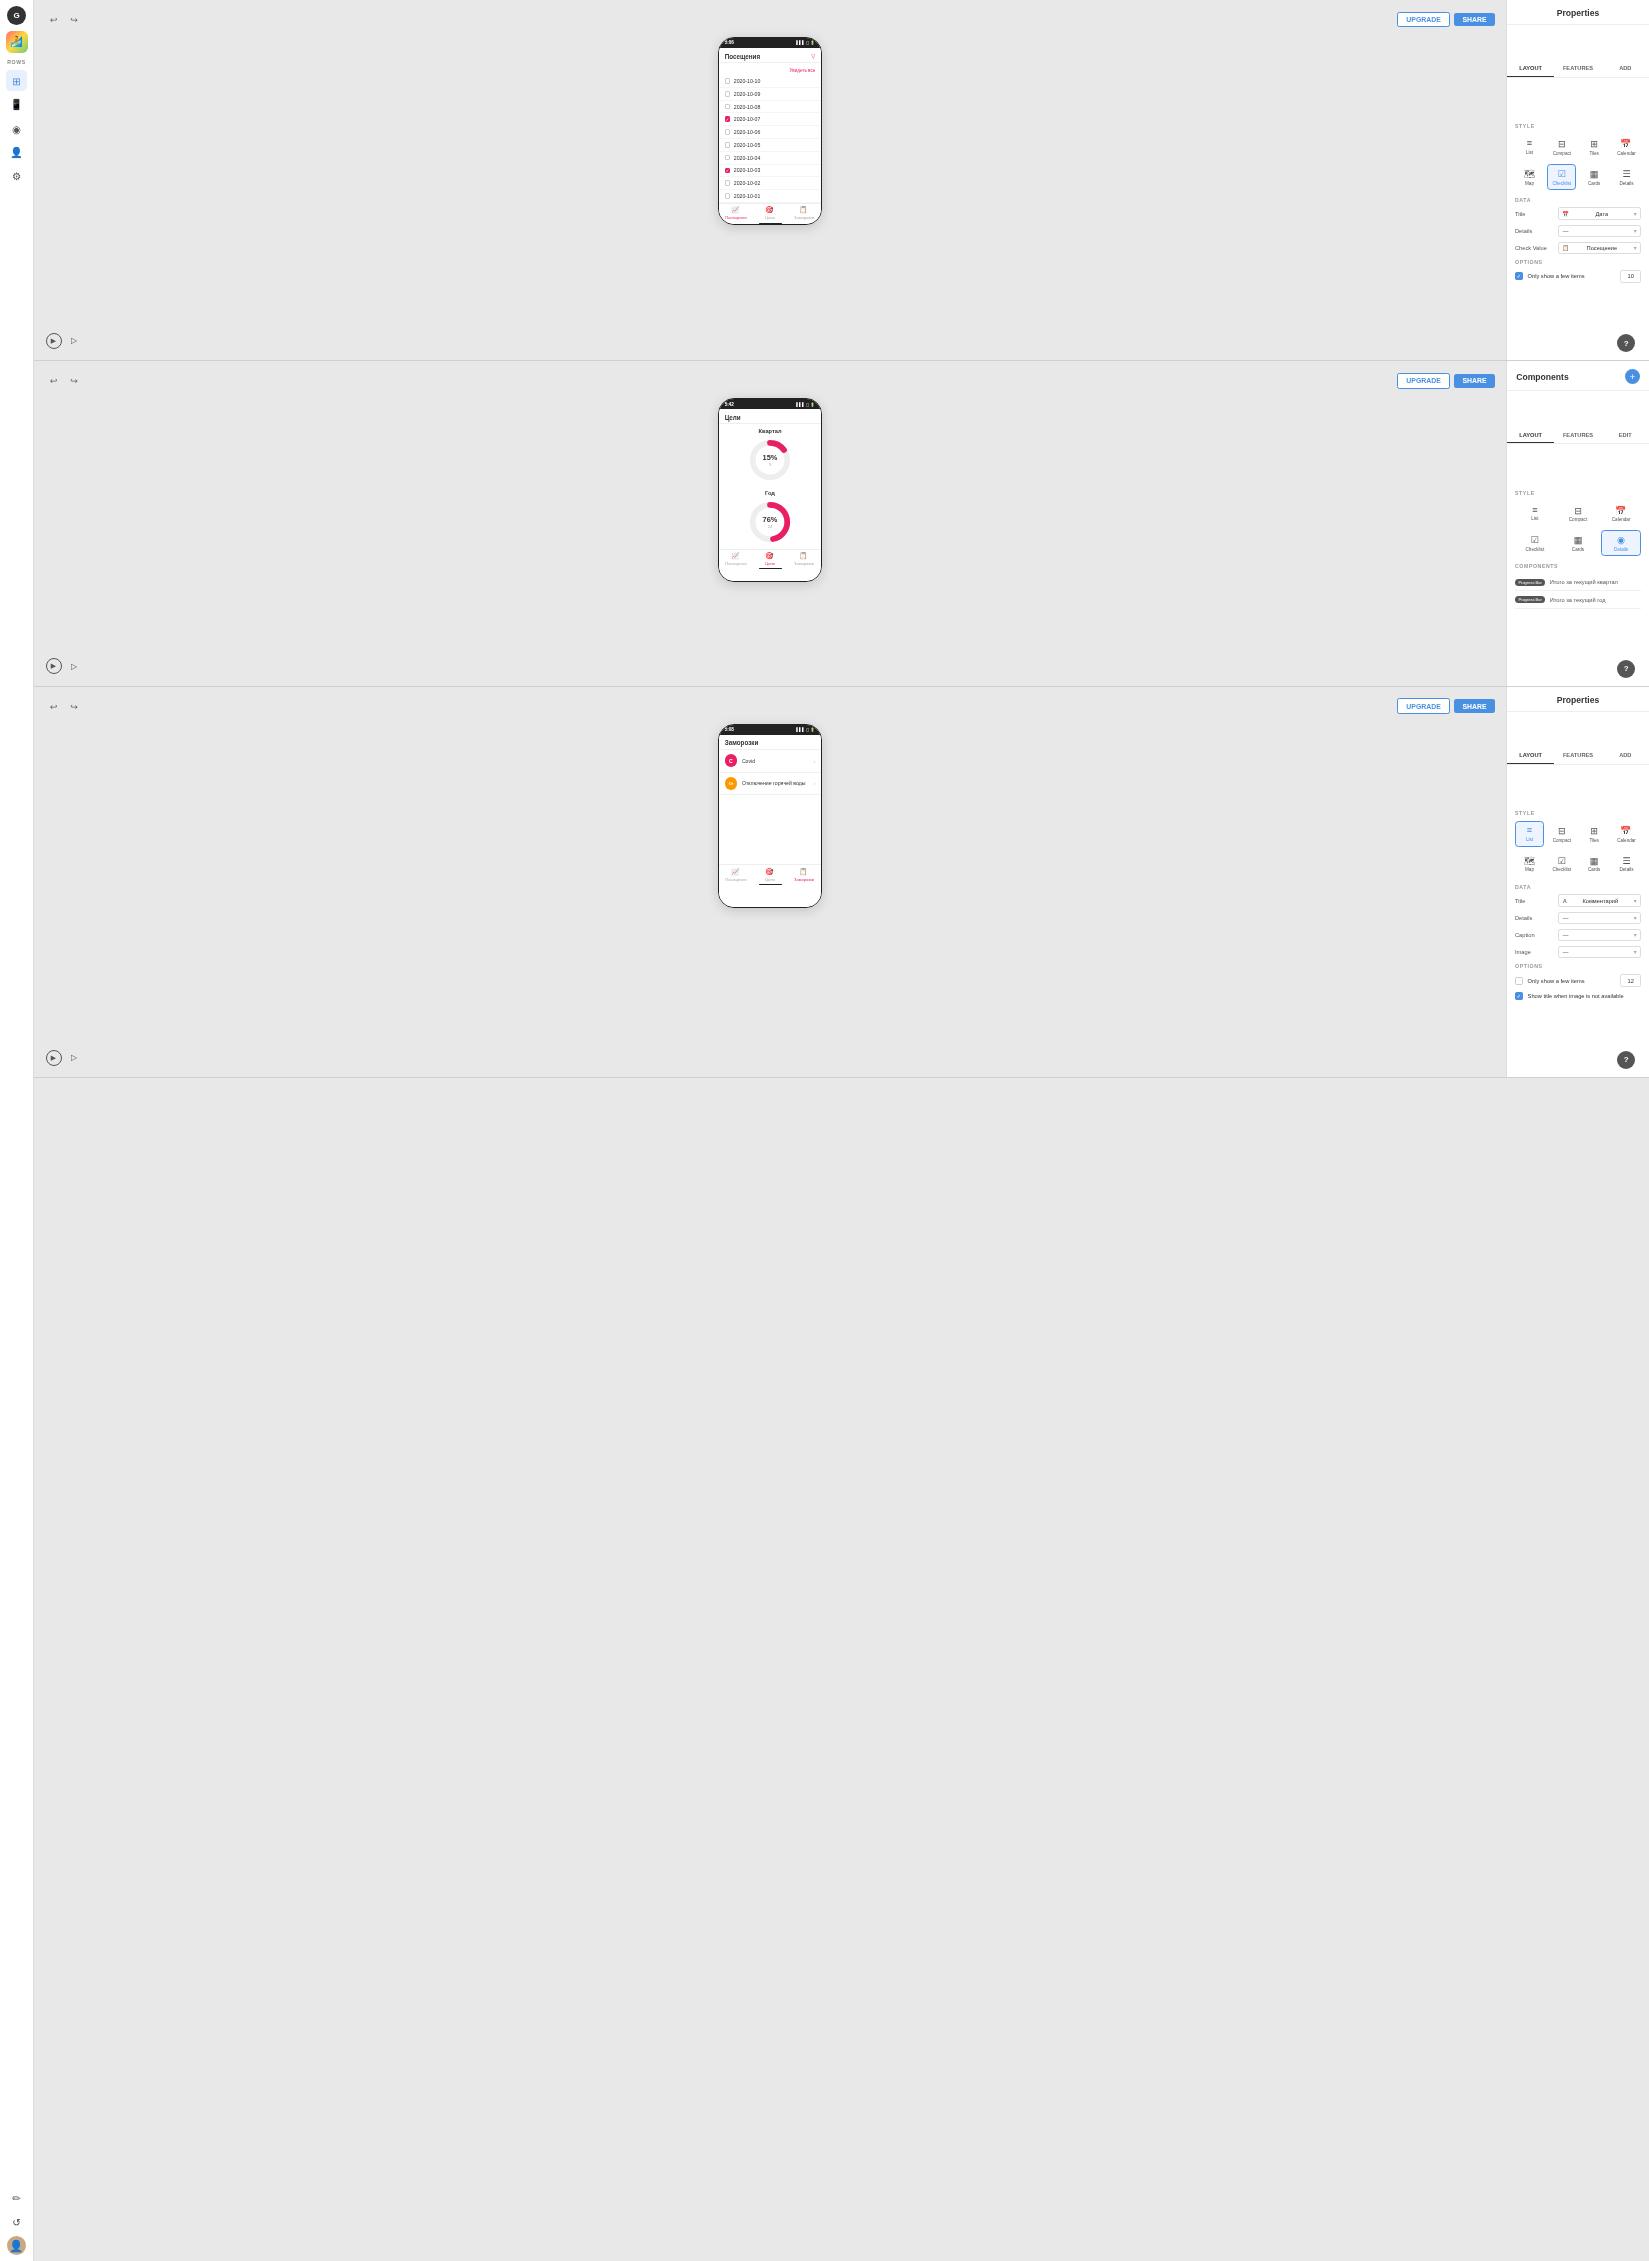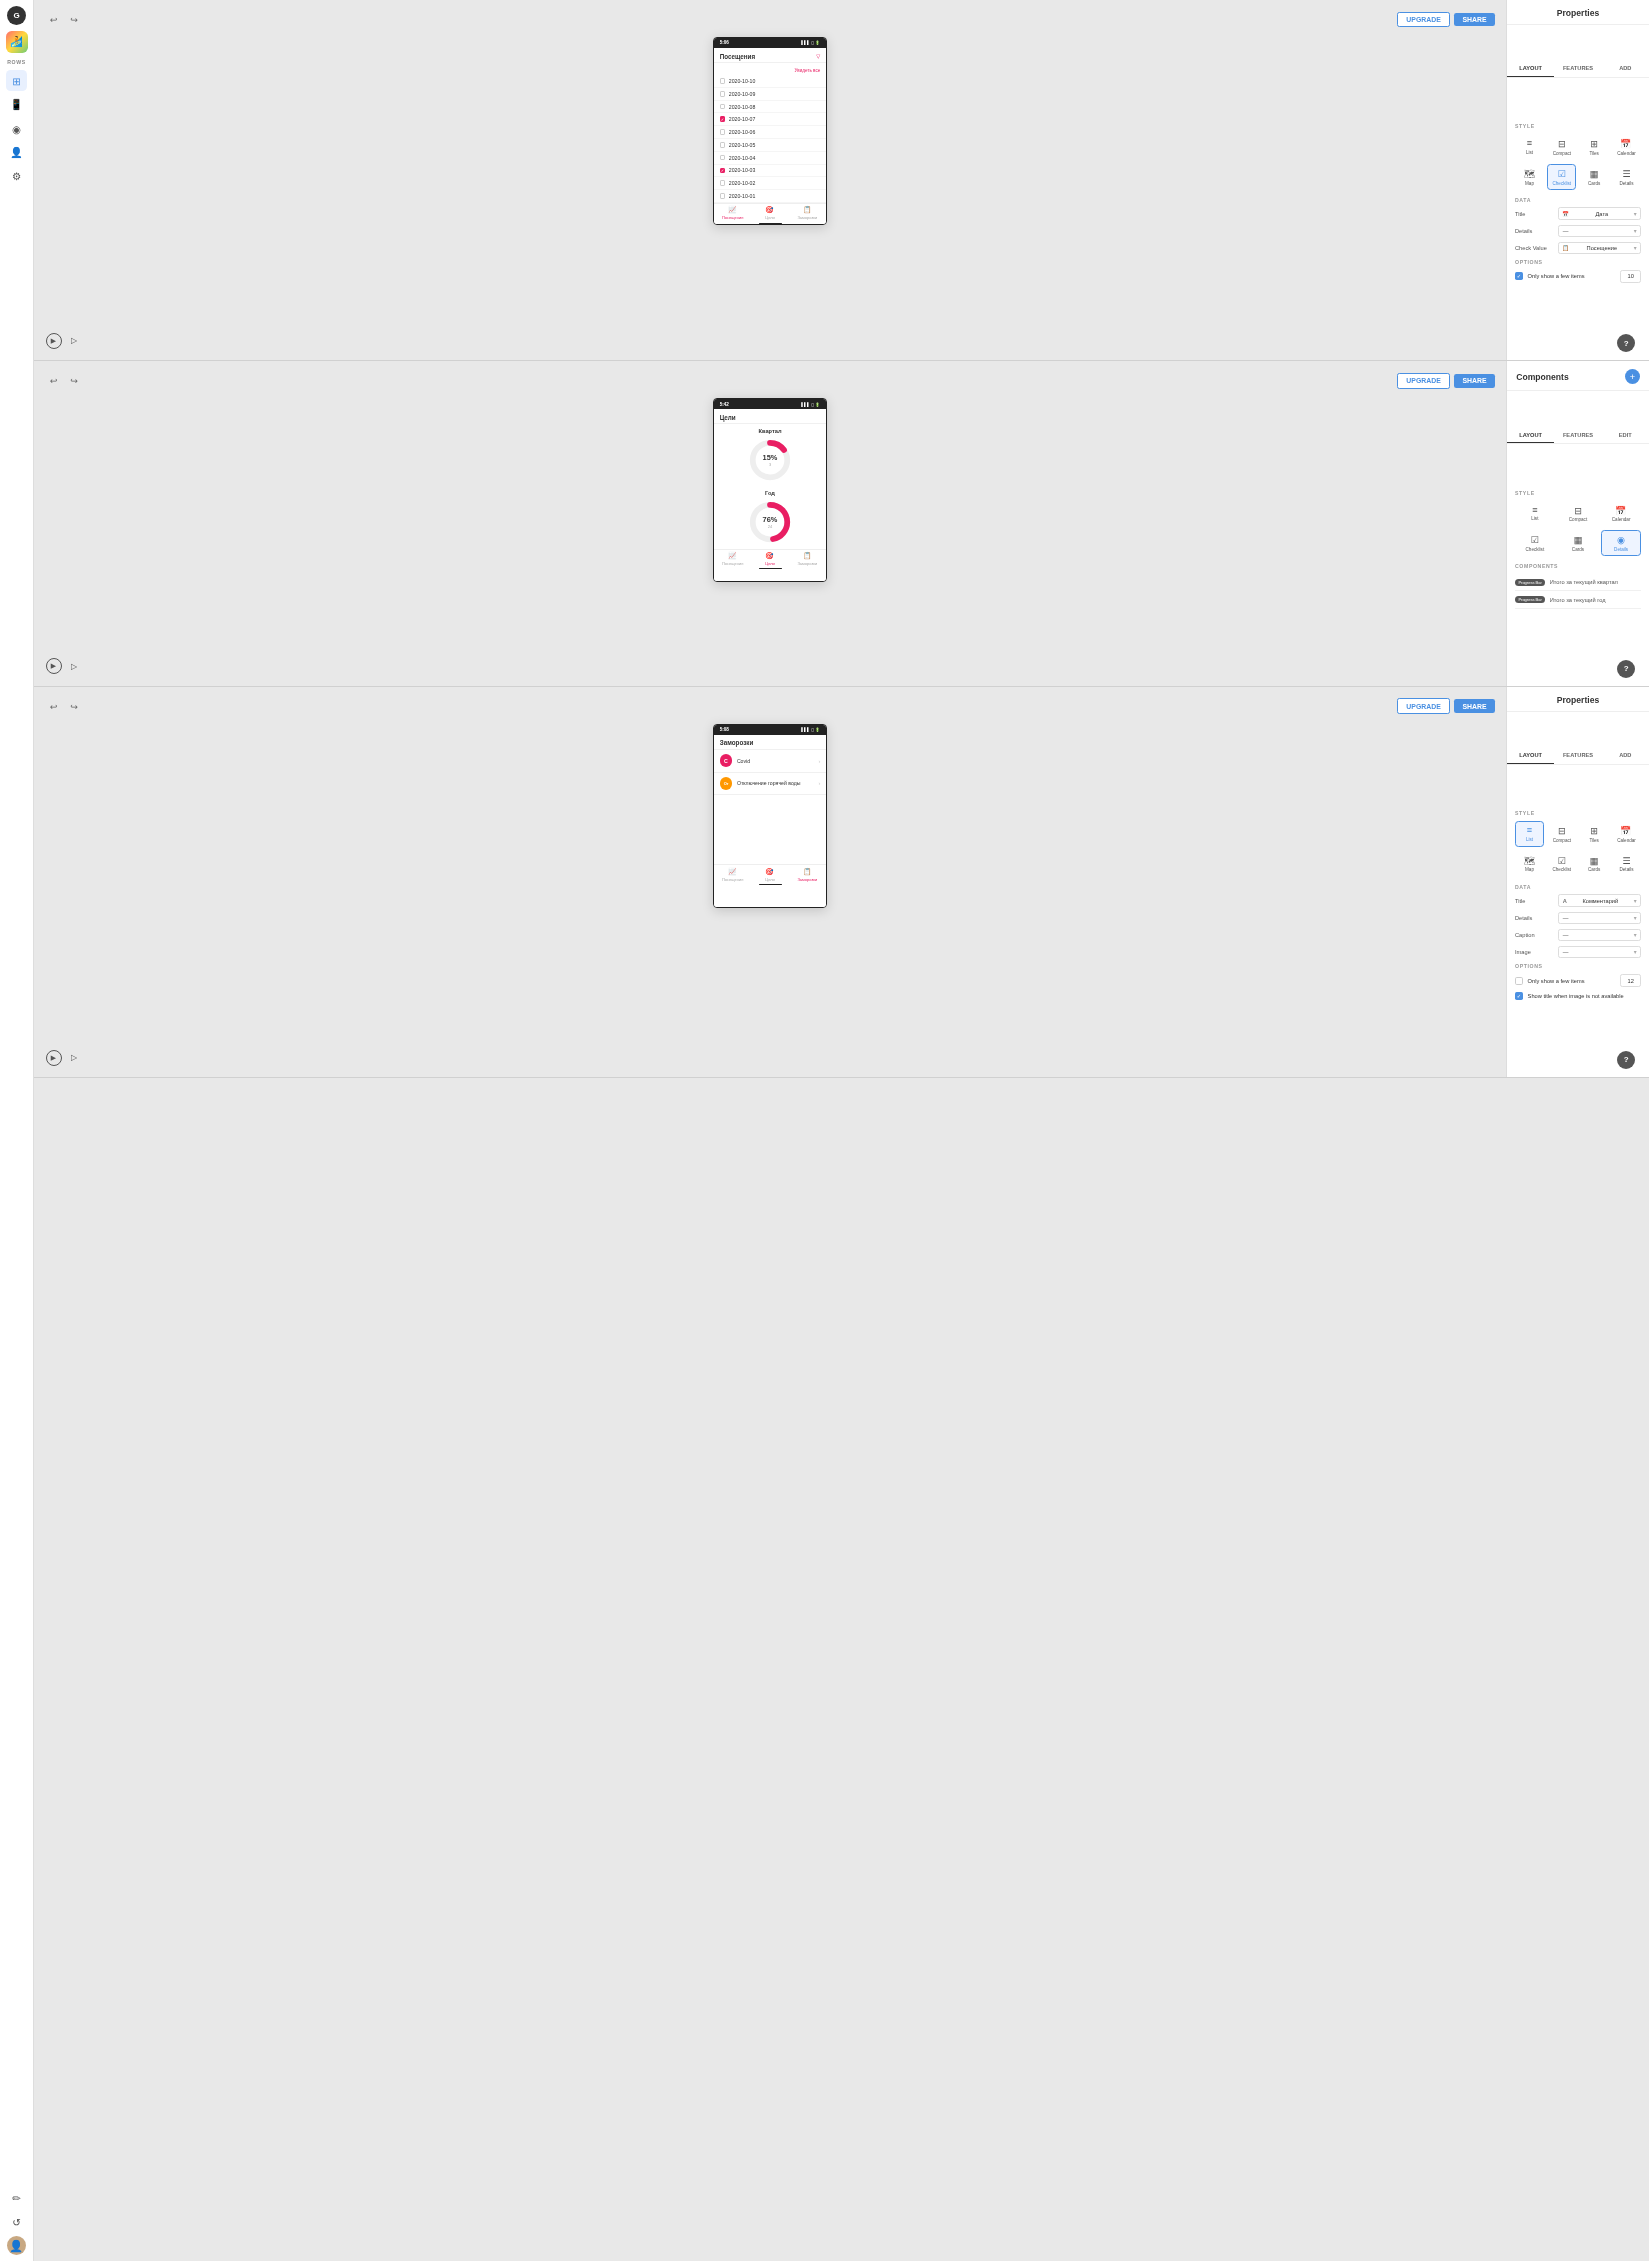--- a/index.html
+++ b/index.html
@@ -25,21 +25,21 @@
     
     .canvas-area { flex: 1; padding: 11.5px; display: flex; flex-direction: column; }
 
     .top-bar { display: flex; align-items: center; gap: 4.6px; margin-bottom: 9.2px; }
     .undo-btn, .redo-btn { width: 16px; height: 16px; background: none; border: none; cursor: pointer; color: #666; font-size: 9.2px; display: flex; align-items: center; justify-content: center; border-radius: 2.3px; }
     .spacer { flex: 1; }
     .btn-upgrade { padding: 3.4px 8px; border: 0.9px solid #4a90e2; background: white; color: #4a90e2; border-radius: 2.3px; cursor: pointer; font-size: 6.9px; font-weight: 600; }
     .btn-share { padding: 3.4px 8px; border: none; background: #4a90e2; color: white; border-radius: 2.3px; cursor: pointer; font-size: 6.9px; font-weight: 600; }
 
     .phone-container { display: flex; justify-content: center; align-items: flex-start; flex: 1; }
-    .phone { width: 114px; background: white; border-radius: 4px; border: 1.7px solid #222; overflow: hidden; position: relative; box-shadow: 0 2.3px 11.5px rgba(0,0,0,0.15); }
+    .phone { width: 104px; background: white; border-radius: 16px; border: 1.7px solid #222; overflow: hidden; position: relative; box-shadow: 0 2.3px 11.5px rgba(0,0,0,0.15); }
     .phone-notch-bar { background: #222; height: 10.3px; border-radius: 0; display: flex; align-items: center; justify-content: space-between; padding: 0 5.7px; }
     .phone-time { color: white; font-size: 4.6px; font-weight: 600; }
     .phone-icons { color: white; font-size: 4px; }
     .phone-screen { background: white; min-height: 172px; }
 
     
     .screen-header { padding: 4.6px 5.7px 2.3px; display: flex; align-items: center; justify-content: space-between; border-bottom: 0.6px solid #f0f0f0; }
     .checklist-item { display: flex; align-items: center; padding: 2.9px 5.7px; gap: 3.4px; border-bottom: 0.6px solid #f5f5f5; }
     .check-box { width: 5.7px; height: 5.7px; border: 0.9px solid #ccc; border-radius: 1.1px; flex-shrink: 0; }
     .check-box.checked { background: #e91e63; border-color: #e91e63; display: flex; align-items: center; justify-content: center; }

